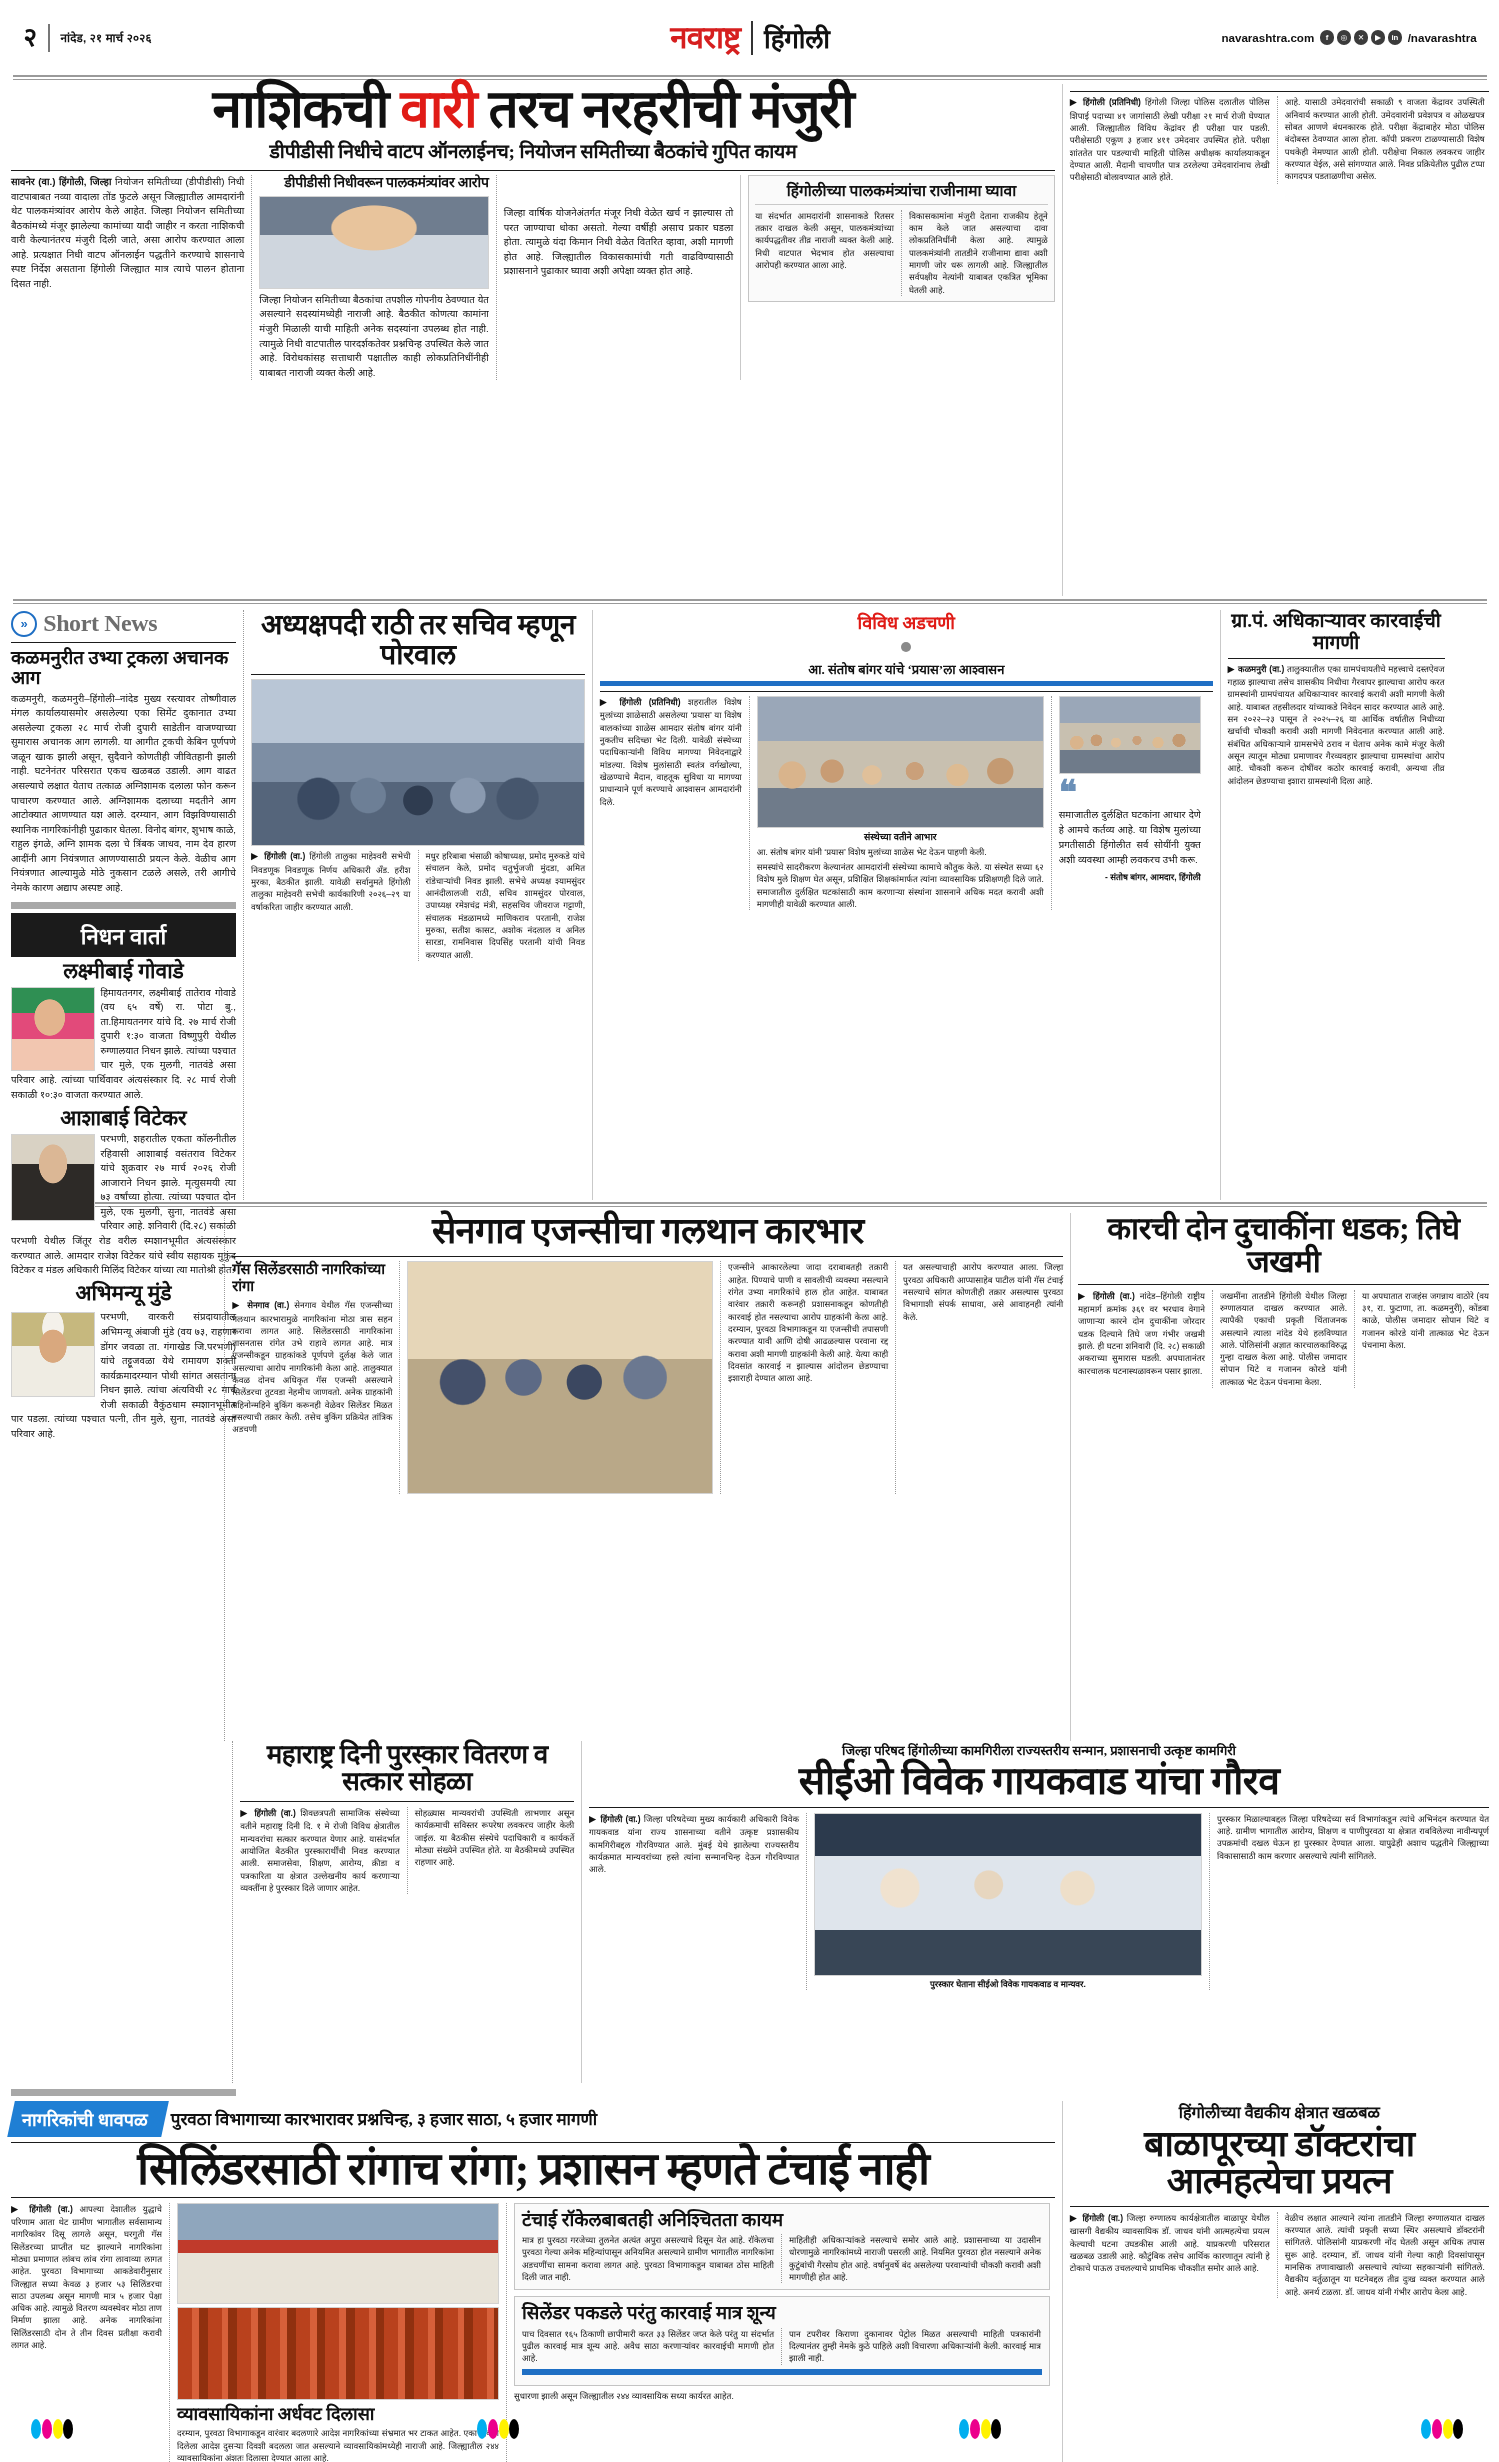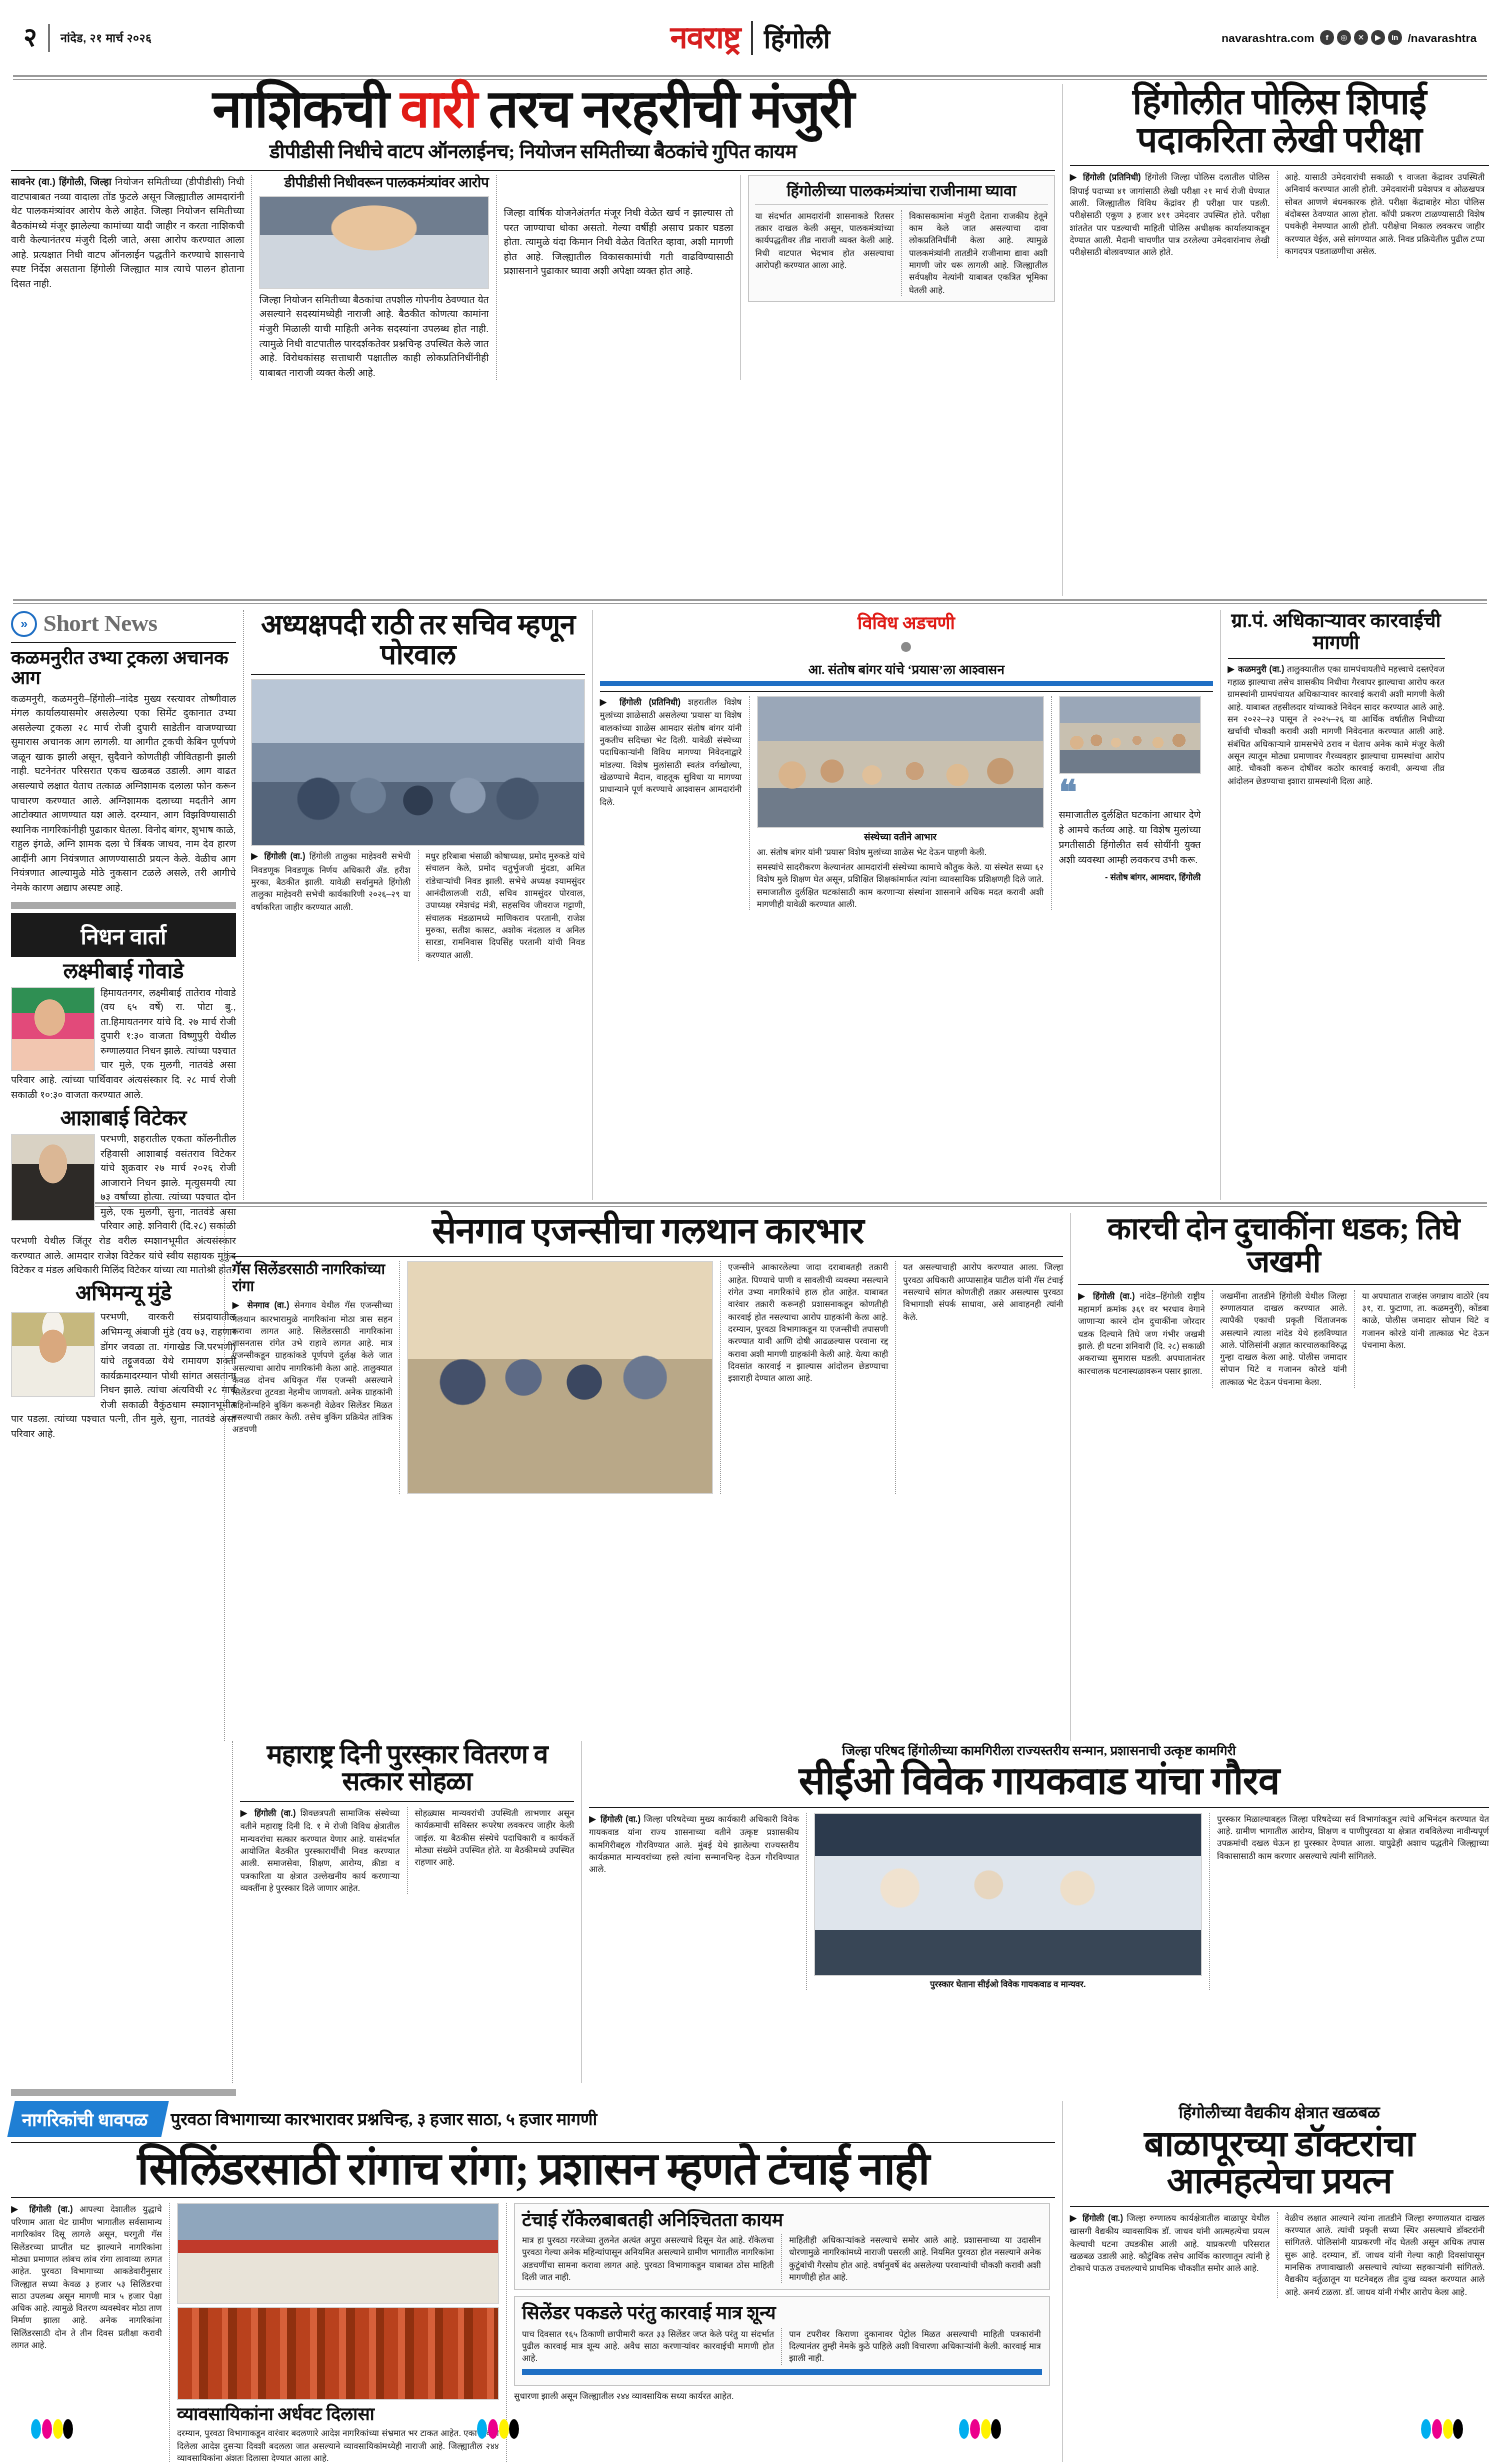--- a/index.html
+++ b/index.html
@@ -248,21 +248,20 @@
               <div style="width:142px;" class="tiny-txt">विकासकामांना मंजुरी देताना राजकीय हेतूने काम केले जात असल्याचा दावा लोकप्रतिनिधींनी केला आहे. त्यामुळे पालकमंत्र्यांनी तातडीने राजीनामा द्यावा अशी मागणी जोर धरू लागली आहे. जिल्ह्यातील सर्वपक्षीय नेत्यांनी याबाबत एकत्रित भूमिका घेतली आहे.</div>
             </div>
           </div>
         </div>
       </div>
     </div>
 
     <div class="vsep-solid"></div>
 
     <div style="width:419px;">
-      <h2 class="hl-xl" style="text-align:center;">हिंगोलीत पोलिस शिपाई पदाकरिता लेखी परीक्षा</h2>
       <div class="rule-black" style="margin:6.2px 0 4.7px;"></div>
       <div class="cols">
         <div style="width:200px;" class="tiny-txt">
           <span class="bullet-tri">▶ </span><span class="dateline">हिंगोली (प्रतिनिधी)</span>
           <span>हिंगोली जिल्हा पोलिस दलातील पोलिस शिपाई पदाच्या ४१ जागांसाठी लेखी परीक्षा २१ मार्च रोजी घेण्यात आली. जिल्ह्यातील विविध केंद्रांवर ही परीक्षा पार पडली. परीक्षेसाठी एकूण ३ हजार ४११ उमेदवार उपस्थित होते. परीक्षा शांततेत पार पडल्याची माहिती पोलिस अधीक्षक कार्यालयाकडून देण्यात आली. मैदानी चाचणीत पात्र ठरलेल्या उमेदवारांनाच लेखी परीक्षेसाठी बोलावण्यात आले होते.</span>
         </div>
         <div class="vsep"></div>
         <div style="width:200px;" class="tiny-txt">आहे. यासाठी उमेदवारांची सकाळी ९ वाजता केंद्रावर उपस्थिती अनिवार्य करण्यात आली होती. उमेदवारांनी प्रवेशपत्र व ओळखपत्र सोबत आणणे बंधनकारक होते. परीक्षा केंद्राबाहेर मोठा पोलिस बंदोबस्त ठेवण्यात आला होता. कॉपी प्रकरण टाळण्यासाठी विशेष पथकेही नेमण्यात आली होती. परीक्षेचा निकाल लवकरच जाहीर करण्यात येईल, असे सांगण्यात आले. निवड प्रक्रियेतील पुढील टप्पा कागदपत्र पडताळणीचा असेल.</div>
       </div>
     </div>

